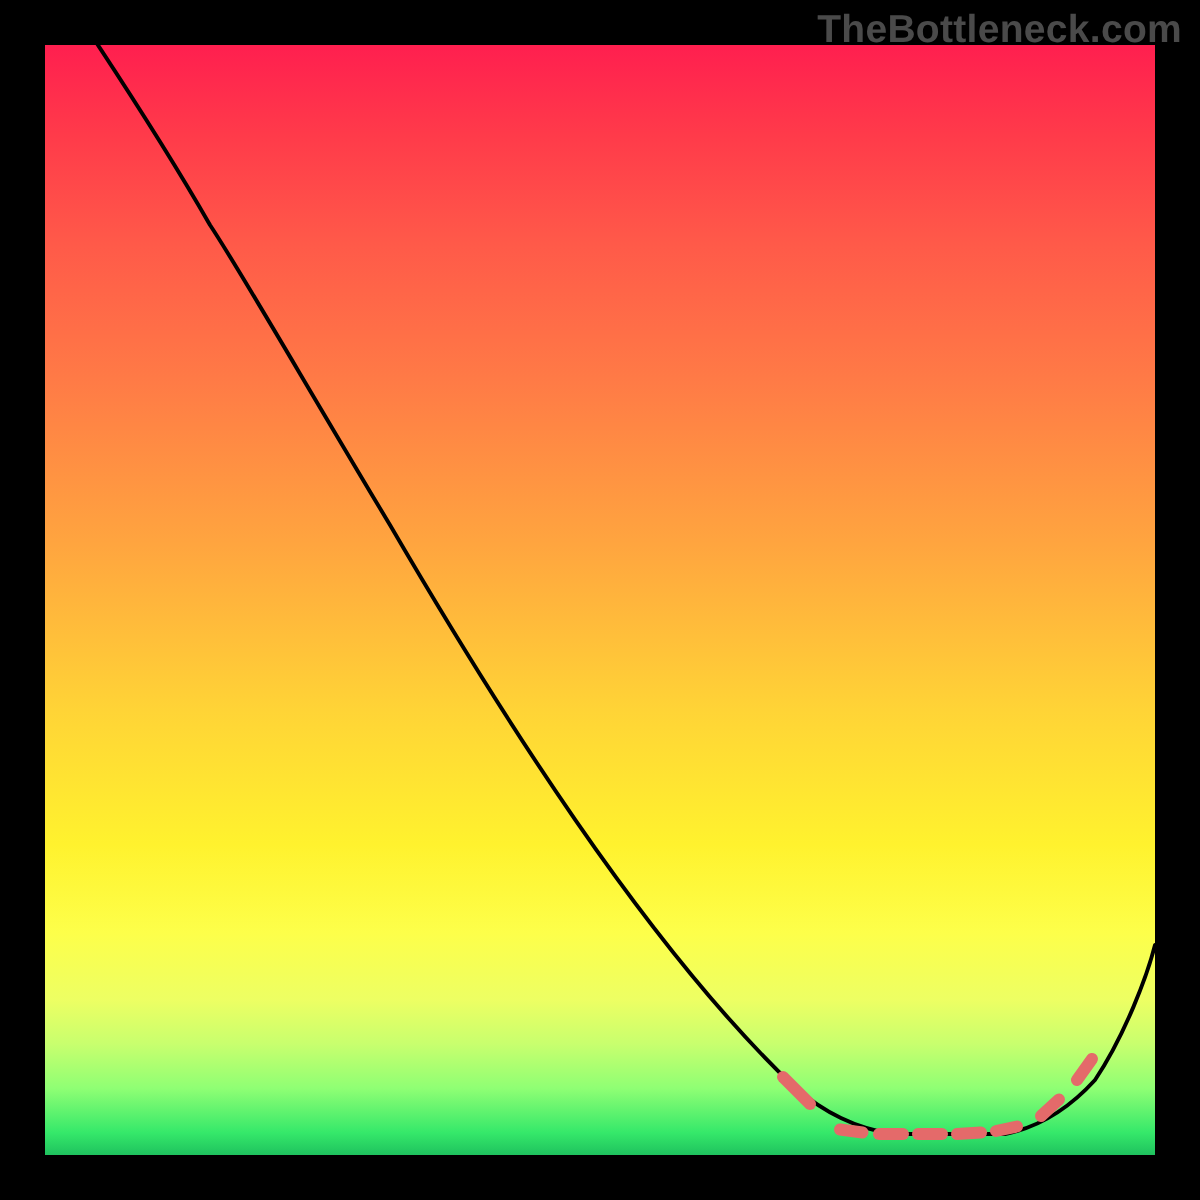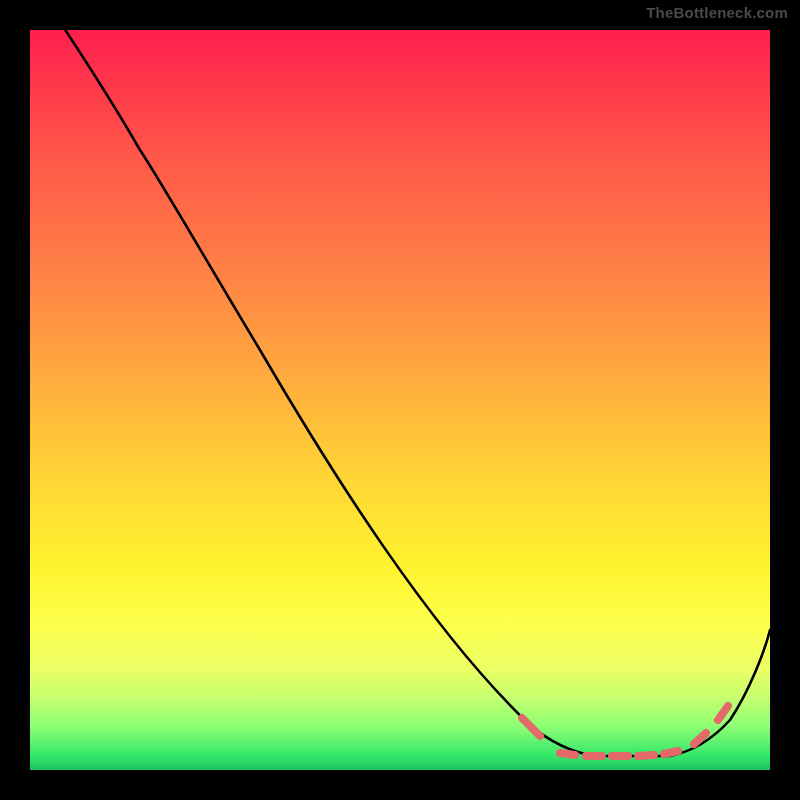--- a/index.html
+++ b/index.html
@@ -15,21 +15,21 @@
     position: relative;
     width: 800px;
     height: 800px;
     background: #000;
   }
   .watermark {
     position: absolute;
     top: 4px;
     right: 12px;
     color: #4a4a4a;
-    font-size: 15px;
+    font-size: 26px;
     font-weight: 600;
     letter-spacing: 0.2px;
     z-index: 5;
   }
   .plot {
     position: absolute;
     left: 30px;
     top: 30px;
     width: 740px;
     height: 740px;

